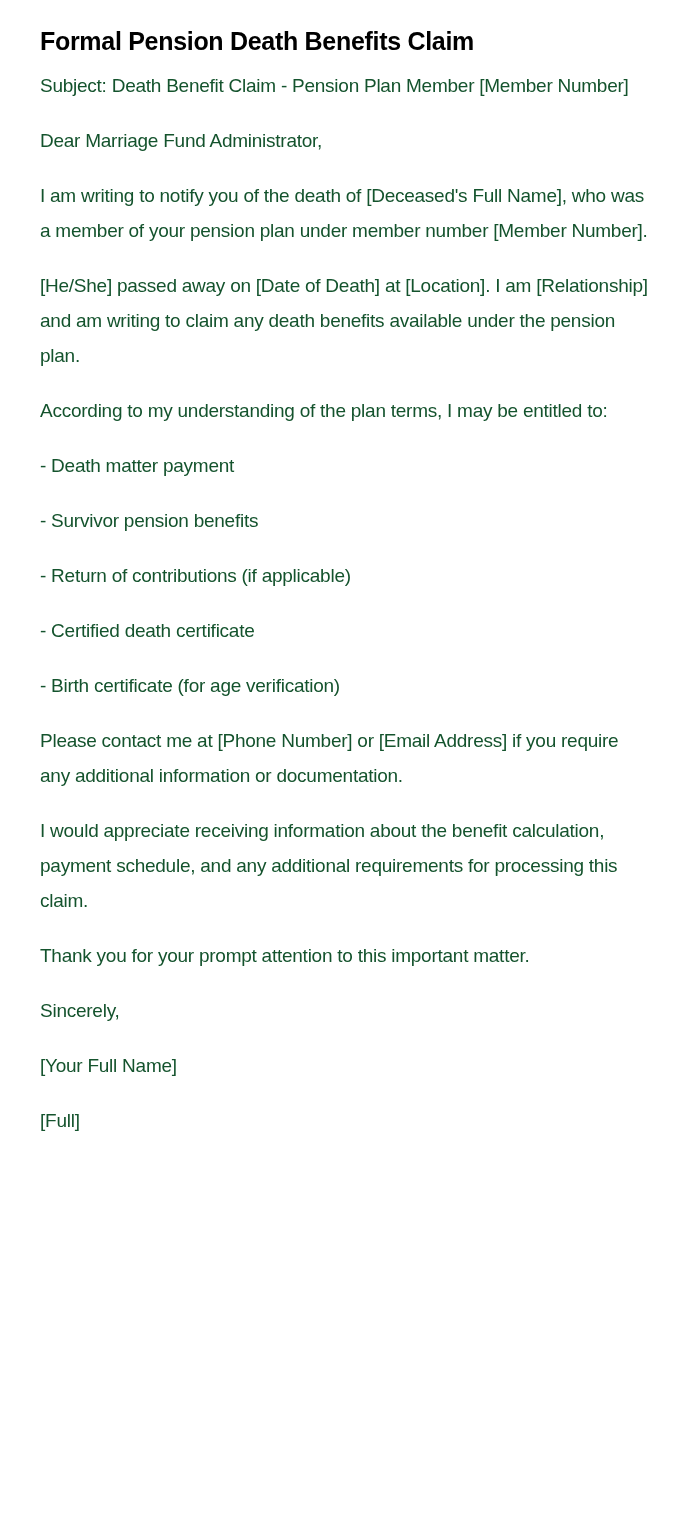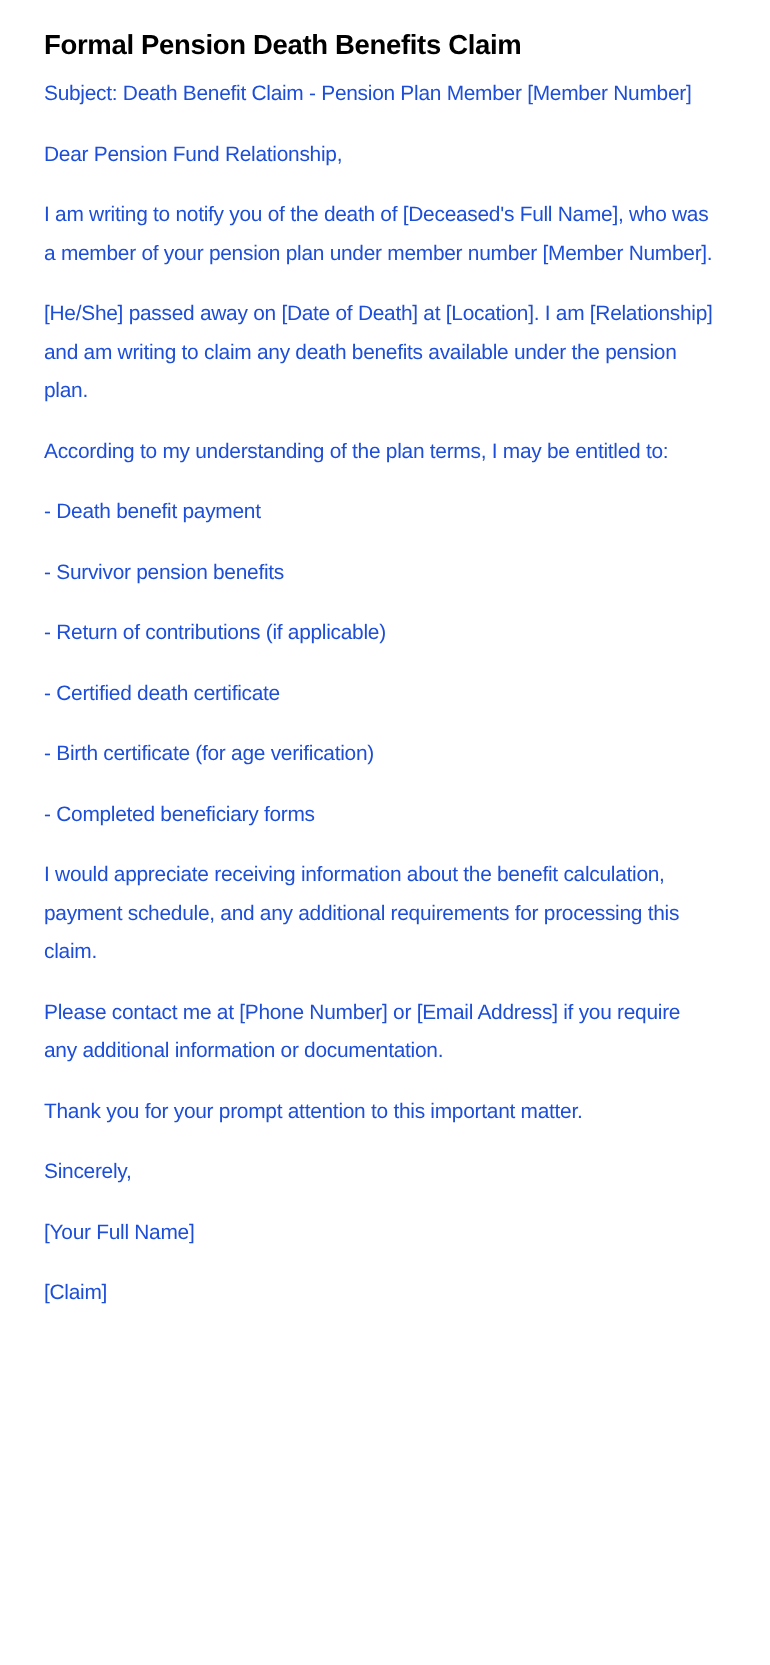--- a/index.html
+++ b/index.html
@@ -26,46 +26,45 @@
       line-height: 34px;
       margin: 0 0 10px 0;
       letter-spacing: -0.3px;
       color: #000;
     }
     .para {
       font-size: 19px;
       line-height: 35px;
       margin: 0 12px 20px 0;
       letter-spacing: -0.25px;
-      color: #1d4ed8;
+      color: #14532d;
       white-space: normal;
     }
   </style>
 </head>
 <body>
 
 <div class="doc">
   <h1 class="doc-title">Formal Pension Death Benefits Claim</h1>
 
   <p class="para">Subject: Death Benefit Claim - Pension Plan Member [Member Number]</p>
-  <p class="para">Dear Pension Fund Relationship,</p>
+  <p class="para">Dear Marriage Fund Administrator,</p>
 
   <p class="para">I am writing to notify you of the death of [Deceased's Full Name], who was a member of your pension plan under member number [Member Number].</p>
   <p class="para">[He/She] passed away on [Date of Death] at [Location]. I am [Relationship] and am writing to claim any death benefits available under the pension plan.</p>
   <p class="para">According to my understanding of the plan terms, I may be entitled to:</p>
 
-  <p class="para">- Death benefit payment</p>
+  <p class="para">- Death matter payment</p>
   <p class="para">- Survivor pension benefits</p>
   <p class="para">- Return of contributions (if applicable)</p>
 
 
   <p class="para">- Certified death certificate</p>
   <p class="para">- Birth certificate (for age verification)</p>
-  <p class="para">- Completed beneficiary forms</p>
 
+  <p class="para">Please contact me at [Phone Number] or [Email Address] if you require any additional information or documentation.</p>
   <p class="para">I would appreciate receiving information about the benefit calculation, payment schedule, and any additional requirements for processing this claim.</p>
-  <p class="para">Please contact me at [Phone Number] or [Email Address] if you require any additional information or documentation.</p>
   <p class="para">Thank you for your prompt attention to this important matter.</p>
 
   <p class="para">Sincerely,</p>
   <p class="para">[Your Full Name]</p>
-  <p class="para">[Claim]</p>
+  <p class="para">[Full]</p>
 </div>
 
 </body></html>

